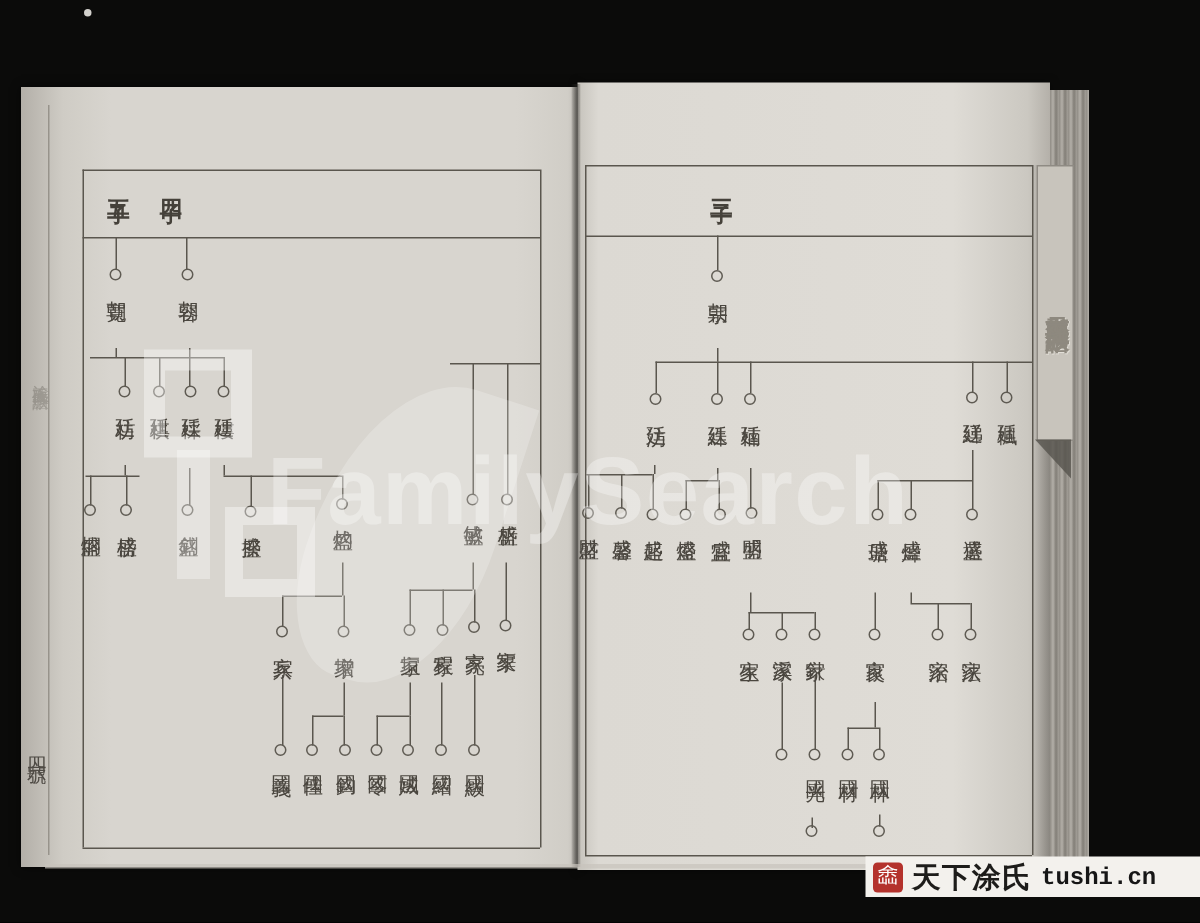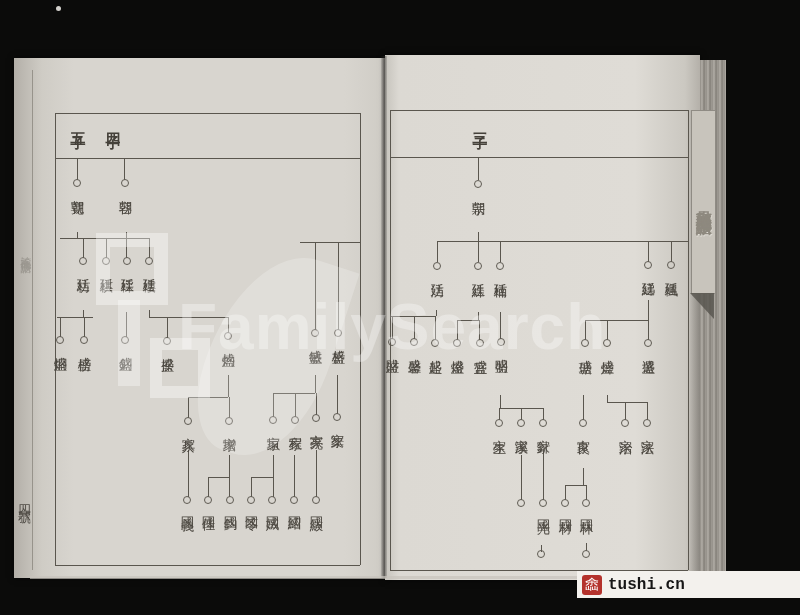--- a/index.html
+++ b/index.html
@@ -279,16 +279,17 @@
   <div id="spine-number">四六號</div>
 
   <div id="wm-sq1" class="wm-square"></div>
   <div id="wm-sq2" class="wm-square"></div>
   <div id="wm-bar"></div>
   <div id="wm-leaf"></div>
   <div id="wm-text">FamilySearch</div>
 
   <div id="wm-strip">
     <div id="wm-seal">嵞</div>
+    <div id="wm-cn">天下涂氏</div>
     <div id="wm-url">tushi.cn</div>
   </div>
 
 </div>
 
 </body></html>

